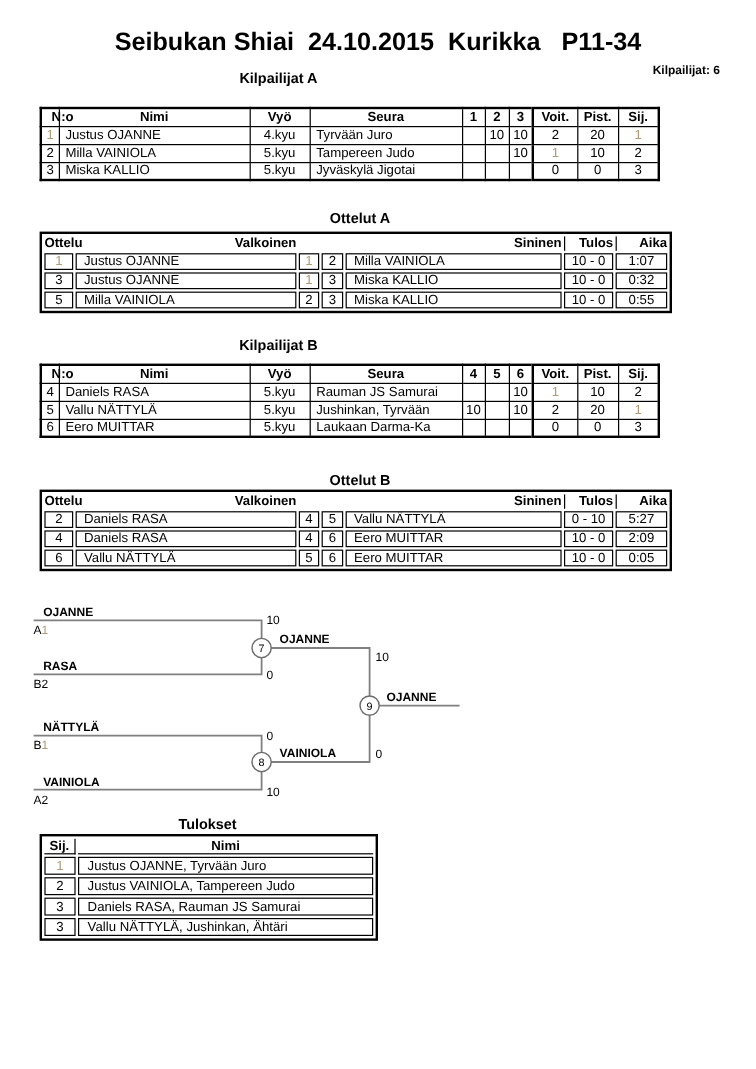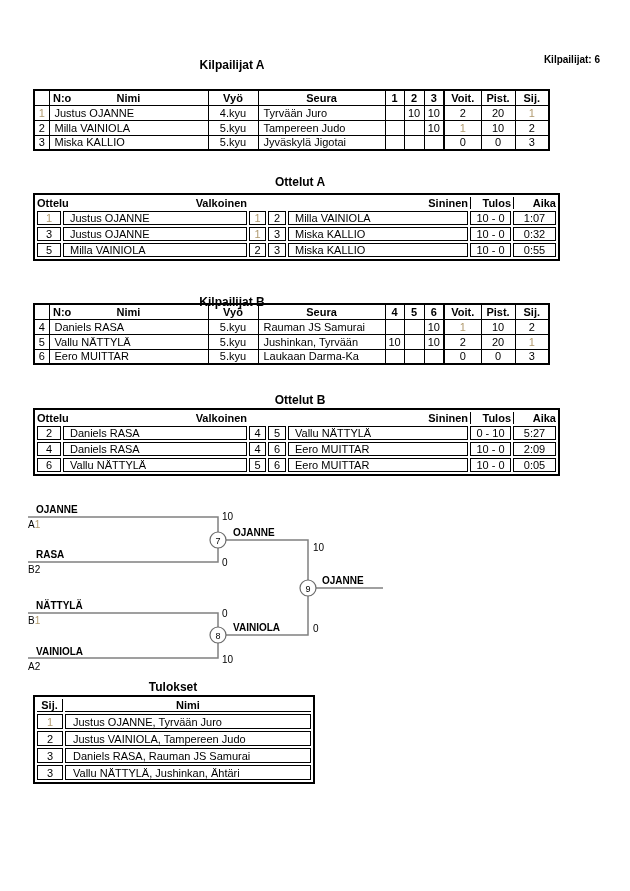--- a/index.html
+++ b/index.html
@@ -4,33 +4,33 @@
 <style>
   html,body{margin:0;padding:0;background:#fff;}
   .page{position:relative;width:630px;height:891px;background:#fff;overflow:hidden;
         font-family:"Liberation Sans","DejaVu Sans",sans-serif;color:#000;}
   .title{position:absolute;top:24px;left:0;width:100%;text-align:center;
          font-size:21px;font-weight:bold;white-space:pre;letter-spacing:0;}
   .participants{position:absolute;top:54px;right:30px;font-size:10px;font-weight:bold;}
   .sec-heading{position:absolute;transform:translateX(-50%);font-size:12px;font-weight:bold;white-space:nowrap;}
   #h-pool-a{left:232px;top:58px;}
   #h-match-a{left:300px;top:175px;}
-  #h-pool-b{left:232px;top:295px;}
+  #h-pool-b{left:232px;top:281px;}
   #h-match-b{left:300px;top:393px;}
   #h-results{left:173px;top:680px;}
 
   table{table-layout:fixed;font-size:11px;color:#000;}
   td,th{box-sizing:border-box;}
 
   
   .pool{position:absolute;left:33px;border-collapse:collapse;border:2px solid #000;width:515px;}
   .pool th,.pool td{border:1px solid #000;height:15px;padding:0 1px;text-align:center;
                     overflow:hidden;white-space:nowrap;}
   .pool th{font-weight:bold;}
-  .pool th.h0{text-align:left;overflow:visible;padding-left:18px;}
+  .pool th.h0{text-align:left;overflow:visible;padding-left:8px;}
   .pool td.c1,.pool td.c3{text-align:left;padding-left:5px;}
   .pool th.h7,.pool td.c7{border-left:2px solid #000;}
   #pool-a{top:89px;} #pool-b{top:303px;}
 
   
   .match-wrap{position:absolute;left:33px;border:2px solid #000;background:#fff;}
   #match-a-wrap{top:193px;} #match-b-wrap{top:408px;}
   .match{border-collapse:separate;border-spacing:2px;width:523px;}
   .match th{height:12px;padding:0;font-weight:bold;text-align:right;white-space:nowrap;overflow:visible;}
   .match th.h0{text-align:left;}
@@ -57,20 +57,21 @@
   .bk-seed{font-size:10px;fill:#000;}
   .bk-score{font-size:10px;fill:#000;}
   .bk-no{font-size:9px;fill:#000;text-anchor:middle;}
   text{font-family:"Liberation Sans","DejaVu Sans",sans-serif;}
 </style>
 </head>
 <body>
 
 <div class="page">
 
+  <div class="title">Seibukan Shiai  24.10.2015  Kurikka   P11-34</div>
   <div class="participants">Kilpailijat: 6</div>
 
   <div class="sec-heading" id="h-pool-a">Kilpailijat A</div>
   <table class="pool" id="pool-a">
     <colgroup>
       <col style="width:15px">
         <col style="width:159px">
         <col style="width:50px">
         <col style="width:127px">
       <col style="width:19px">

